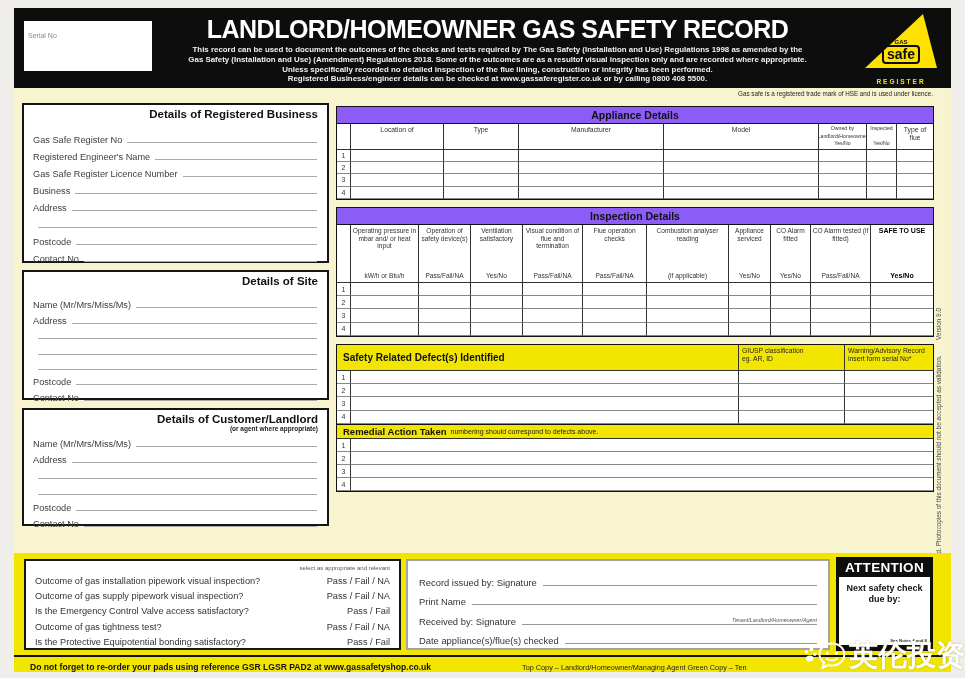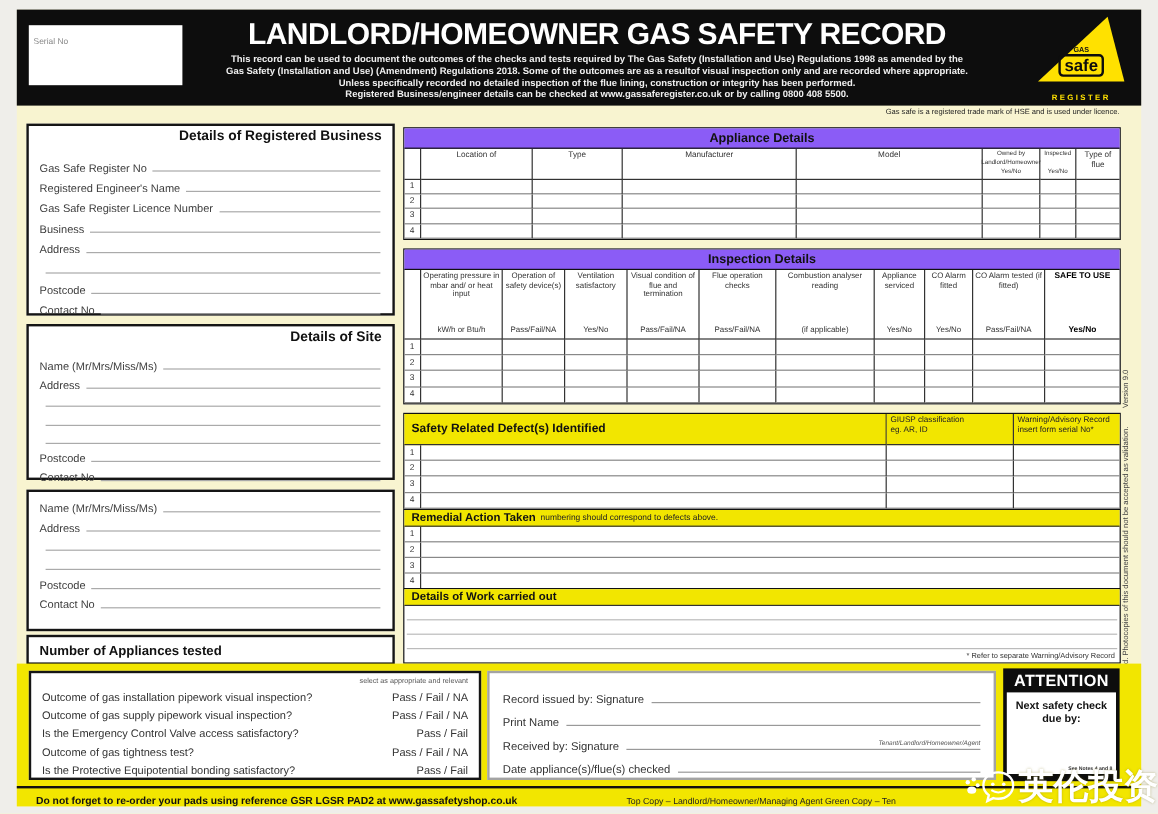--- a/index.html
+++ b/index.html
@@ -180,20 +180,24 @@
         <span>Postcode</span>
         <span class="fl"></span>
       </div>
     <div class="fr">
         <span>Contact No</span>
         <span class="fl"></span>
       </div>
   </div>
 
   <div class="box" id="box3">
+    <div class="bt">
+        <b>Details of Customer/Landlord</b>
+        <span class="sm">(or agent where appropriate)</span>
+      </div>
     <div class="fr">
         <span>Name (Mr/Mrs/Miss/Ms)</span>
         <span class="fl"></span>
       </div>
     <div class="fr">
         <span>Address</span>
         <span class="fl"></span>
       </div>
     <div class="fr">
         <span class="fl"></span>
@@ -204,23 +208,20 @@
     <div class="fr">
         <span>Postcode</span>
         <span class="fl"></span>
       </div>
     <div class="fr">
         <span>Contact No</span>
         <span class="fl"></span>
       </div>
   </div>
 
-  <div class="box" id="box4">
-    <b>Number of Appliances tested</b>
-  </div>
 
   <div class="rt" id="t-appl">
     <div class="t-title">Appliance Details</div>
     <div class="grid g-appl">
       <div class="hc"></div>
       <div class="hc">
           <span>Location of</span>
           <span></span>
         </div>
       <div class="hc">
@@ -417,29 +418,20 @@
         <div class="dc lc"></div>
       <div class="nc">2</div>
         <div class="dc lc"></div>
       <div class="nc">3</div>
         <div class="dc lc"></div>
       <div class="nc">4</div>
         <div class="dc lc"></div>
     </div>
   </div>
 
-  <div class="rt" id="t-work">
-    <div class="band">
-        <b>Details of Work carried out</b>
-      </div>
-    <div class="wl"></div>
-    <div class="wl"></div>
-    <div class="wl"></div>
-    <div class="wf">* Refer to separate Warning/Advisory Record</div>
-  </div>
 
   <div class="side">
     <span>Copyright © July 2015. jbpm online Ltd.  Photocopies of this document should not be accepted as validation.</span><span class="ver">Version 9.0</span>
   </div>
 
   <div class="byellow">
     <div class="cbox">
       <div class="cnote">select as appropriate and relevant</div>
       <div class="crow">
           <span>Outcome of gas installation pipework visual inspection?</span>

